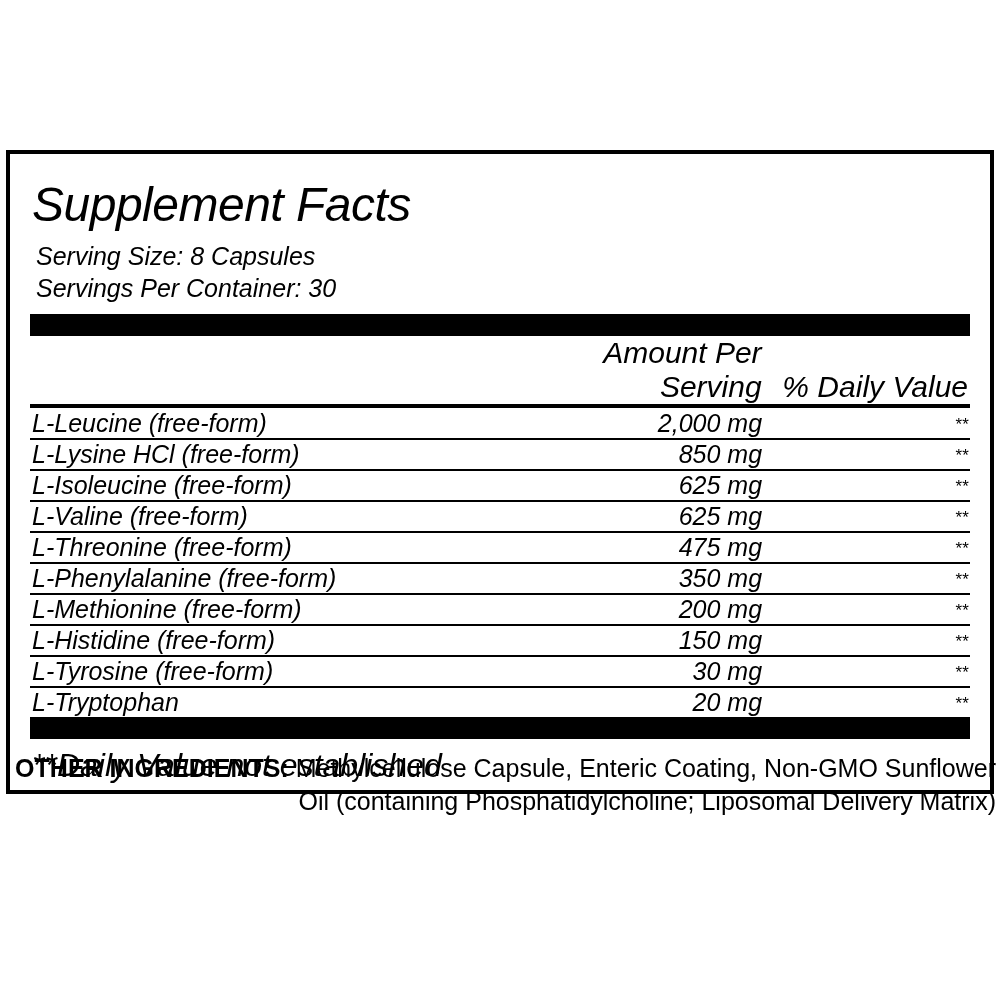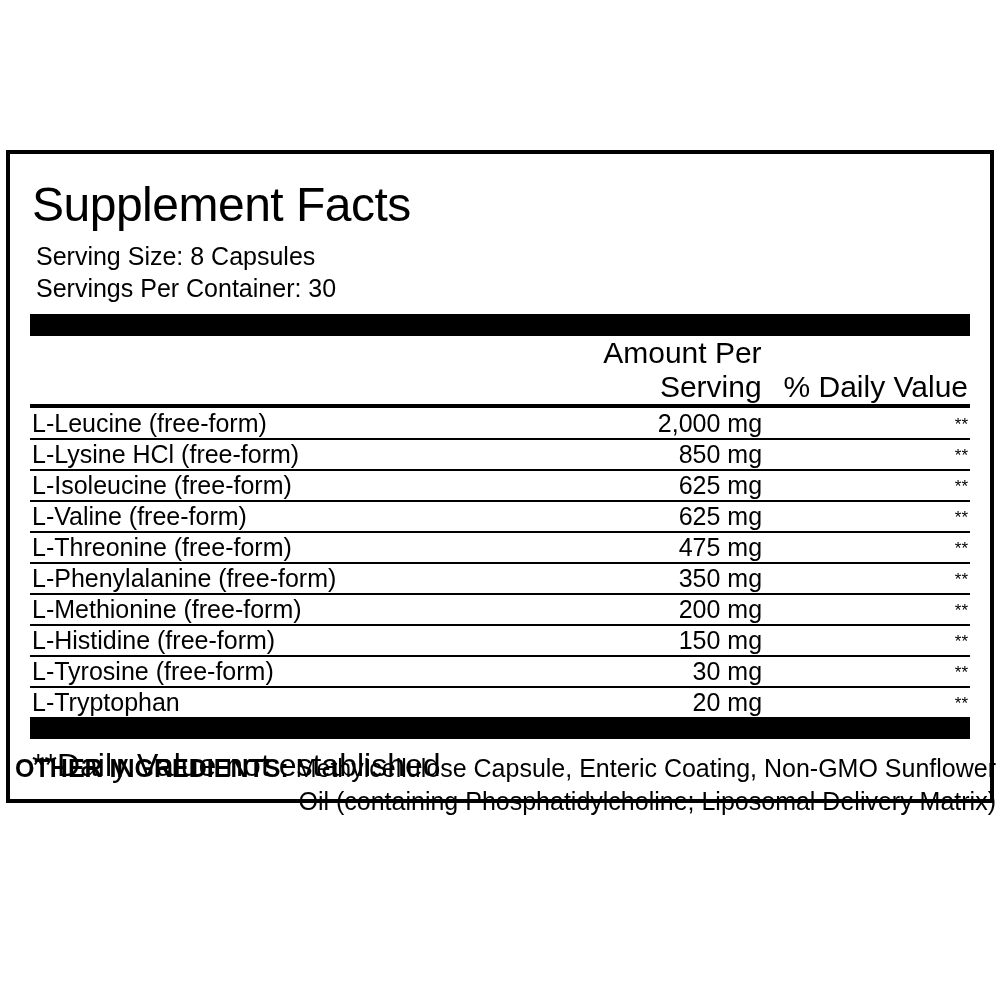--- a/index.html
+++ b/index.html
@@ -17,21 +17,22 @@
   }
 
   .panel {
     position: absolute;
     left: 6px;
     top: 150px;
     width: 988px;
     box-sizing: border-box;
     border: 4px solid #000000;
     background: #ffffff;
-    padding: 18px 20px 15px 20px;
+    padding: 18px 20px 6px 20px;
+    font-style: italic;
   }
 
   .sf-title {
     font-size: 48px;
     font-weight: 400;
     letter-spacing: -0.5px;
     line-height: 1.05;
     margin: 8px 0 10px 2px;
   }
 

